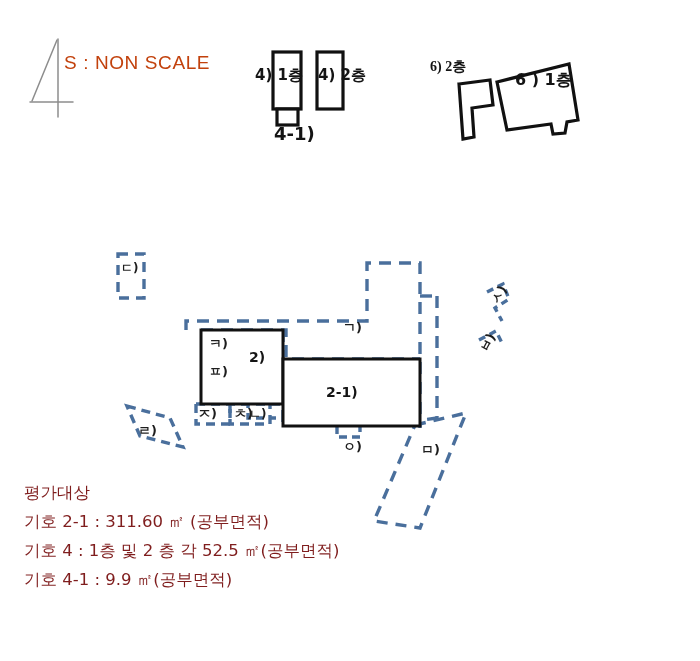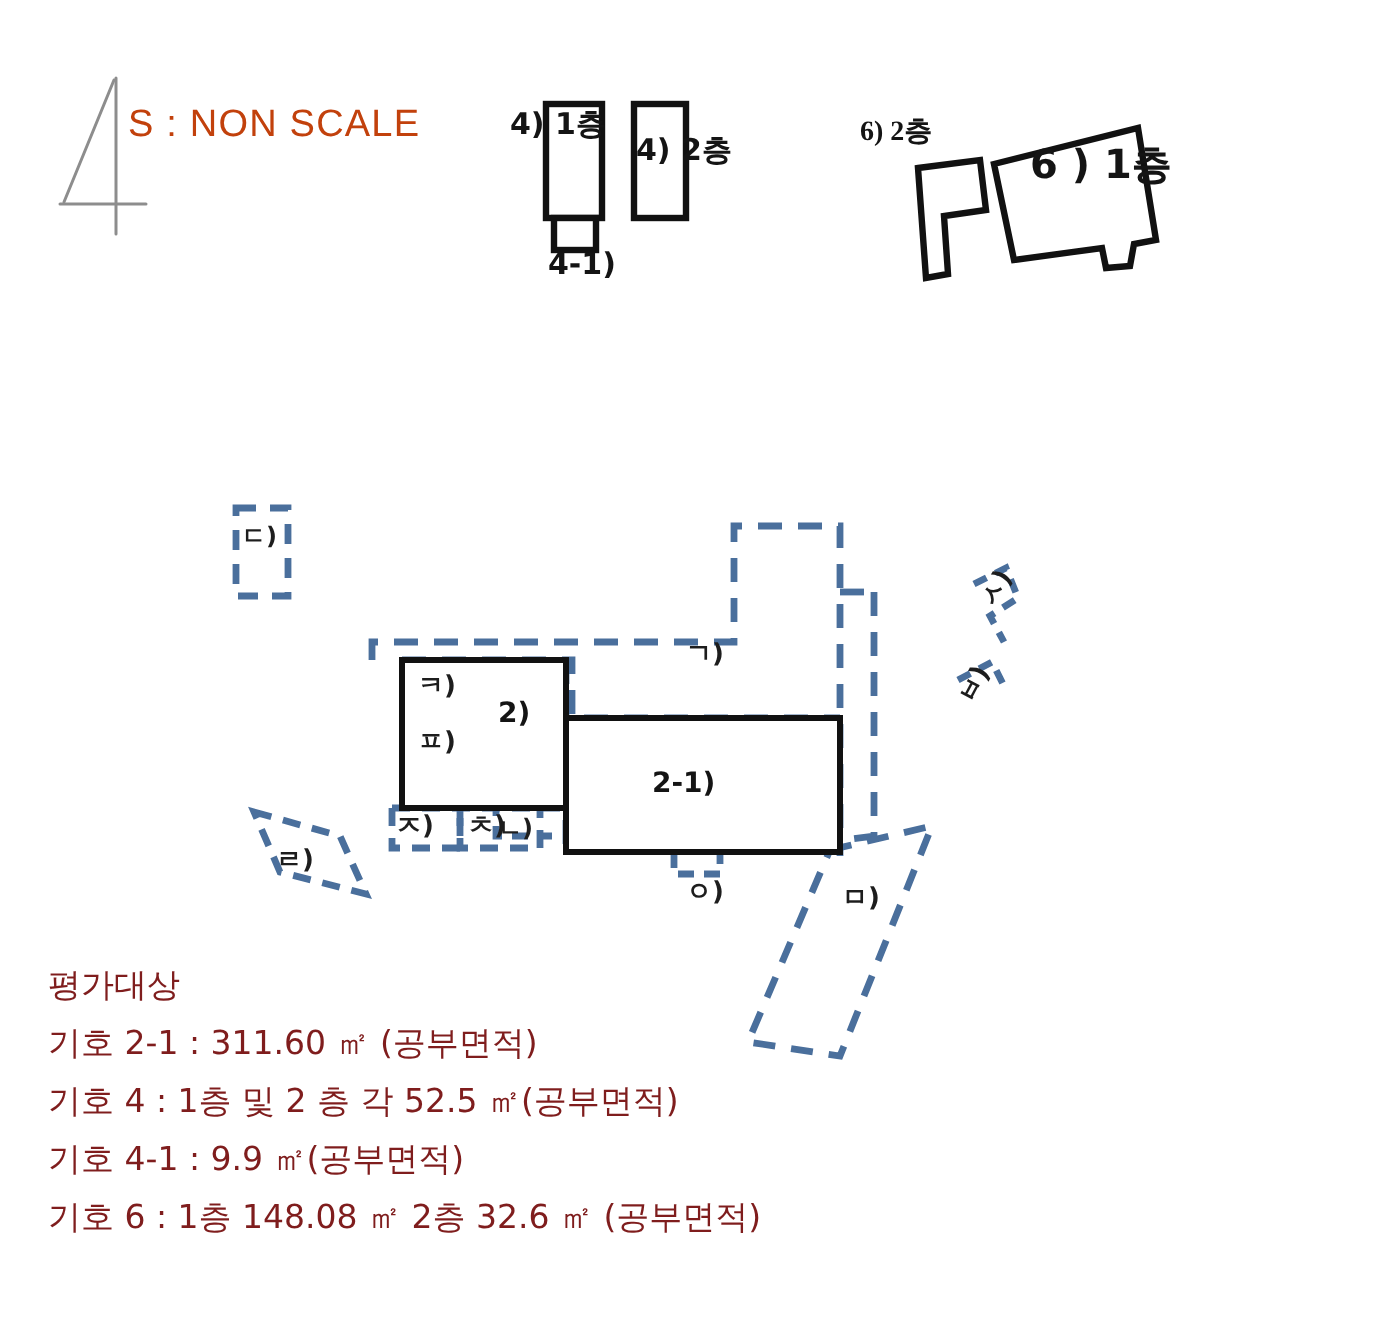--- a/index.html
+++ b/index.html
@@ -23,25 +23,25 @@
   .lbl-black-bold{
     font-weight:bold;color:#141414;
     font-family:"DejaVu Sans","Liberation Sans",sans-serif;
   }
   .lbl-blue{
     font-weight:bold;color:#1d1d1d;
     font-family:"DejaVu Sans","Liberation Sans",sans-serif;
   }
 
   
-  #lab-4-1f{left:255px;top:55px;font-size:15px;}
-  #lab-4-sub{left:274px;top:125px;font-size:15px;}
+  #lab-4-1f{left:255px;top:68px;font-size:15px;}
+  #lab-4-sub{left:274px;top:125px;font-size:18px;}
   #lab-4-2f{left:318px;top:68px;font-size:15px;}
   #lab-6-2f{left:430px;top:60px;font-size:14px;font-family:Liberation Serif, serif;}
-  #lab-6-1f{left:515px;top:72px;font-size:20px;}
+  #lab-6-1f{left:515px;top:72px;font-size:16px;}
 
   
   #lab-g{left:343px;top:321px;font-size:13px;}
   #lab-n{left:249px;top:408px;font-size:12px;}
   #lab-d{left:121px;top:262px;font-size:12px;}
   #lab-r{left:138px;top:424px;font-size:13px;}
   #lab-m{left:421px;top:443px;font-size:13px;}
   #lab-b{left:478px;top:336px;font-size:13px;transform:rotate(-62deg);}
   #lab-s{left:489px;top:288px;font-size:13px;transform:rotate(-58deg);}
   #lab-o{left:343px;top:440px;font-size:13px;}
@@ -151,14 +151,13 @@
 <div class="lbl lbl-blue" id="lab-k">ㅋ)</div>
 <div class="lbl lbl-blue" id="lab-p">ㅍ)</div>
 <div class="lbl lbl-black-bold" id="lab-2">2)</div>
 <div class="lbl lbl-black-bold" id="lab-21">2-1)</div>
 
 <div id="legend">
   <div class="ln hd">평가대상</div>
   <div class="ln">기호 2-1 : 311.60 ㎡ (공부면적)</div>
   <div class="ln">기호 4 : 1층 및 2 층 각 52.5 ㎡(공부면적)</div>
   <div class="ln">기호 4-1 : 9.9 ㎡(공부면적)</div>
-  <div class="ln">기호 6 : 1층 148.08 ㎡ 2층 32.6 ㎡ (공부면적)</div>
 </div>
 
 </body></html>

